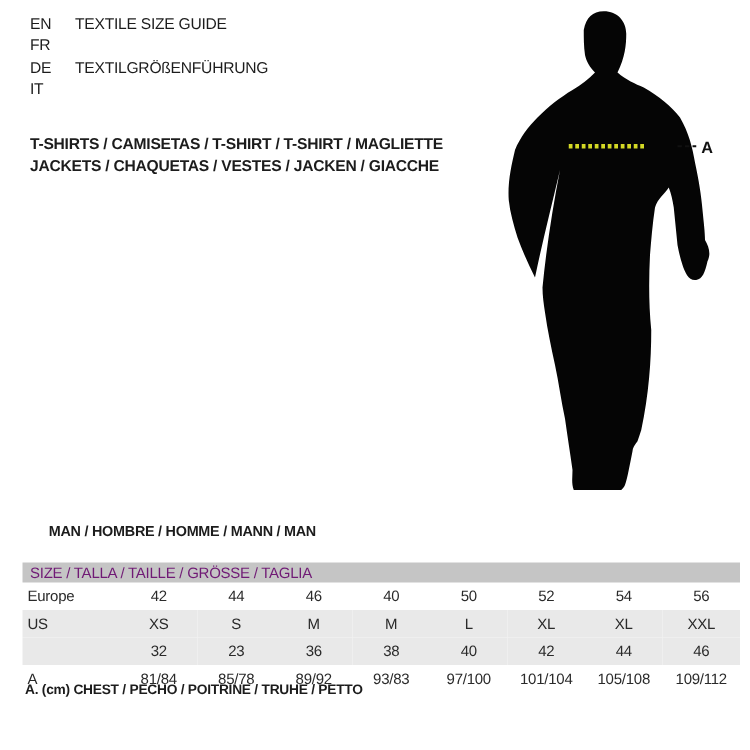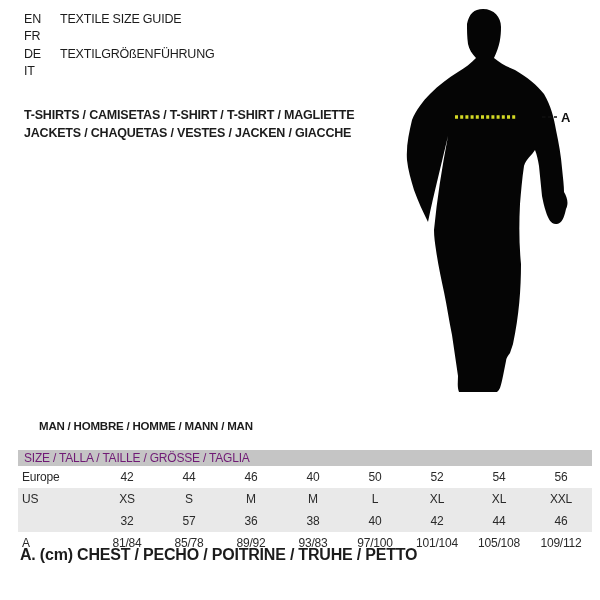--- a/index.html
+++ b/index.html
@@ -31,21 +31,21 @@
     font-size:12px;letter-spacing:-0.2px;height:13px;padding:1px 0 1px 6px;color:#701a75;
   }
   .size-table td{
     font-size:12px;height:22px;padding:0;text-align:center;color:#2a2a2a;
     letter-spacing:-0.2px;font-weight:normal;
   }
   .size-table td.row-label{text-align:left;padding-left:4px;}
   .size-table col.label-col{width:78px;}
   .size-table tr.shaded td{background:var(--shade-bg,#e9e9e9);}
   
-  .footnote{position:absolute;left:20px;top:546px;font-weight:bold;font-size:16px;letter-spacing:-0.2px;}
+  .footnote{position:absolute;left:20px;top:546px;font-weight:bold;font-size:11px;letter-spacing:-0.2px;}
 </style>
 </head>
 <body style="--dash: #d4d925; --header-bg: #c5c5c5; --shade-bg: #e9e9e9; background: rgb(255, 255, 255);">
 
 <div class="lang-list">
   <div class="lang-row">
     <span class="lang-code">EN</span>
     <span class="lang-label">TEXTILE SIZE GUIDE</span>
   </div>
   <div class="lang-row">
@@ -153,21 +153,21 @@
       <td>M</td>
       <td>M</td>
       <td>L</td>
       <td>XL</td>
       <td>XL</td>
       <td>XXL</td>
     </tr>
     <tr class="shaded">
       <td class="row-label"></td>
       <td>32</td>
-      <td>57</td>
+      <td>23</td>
       <td>36</td>
       <td>38</td>
       <td>40</td>
       <td>42</td>
       <td>44</td>
       <td>46</td>
     </tr>
     <tr>
       <td class="row-label">A</td>
       <td>81/84</td>

